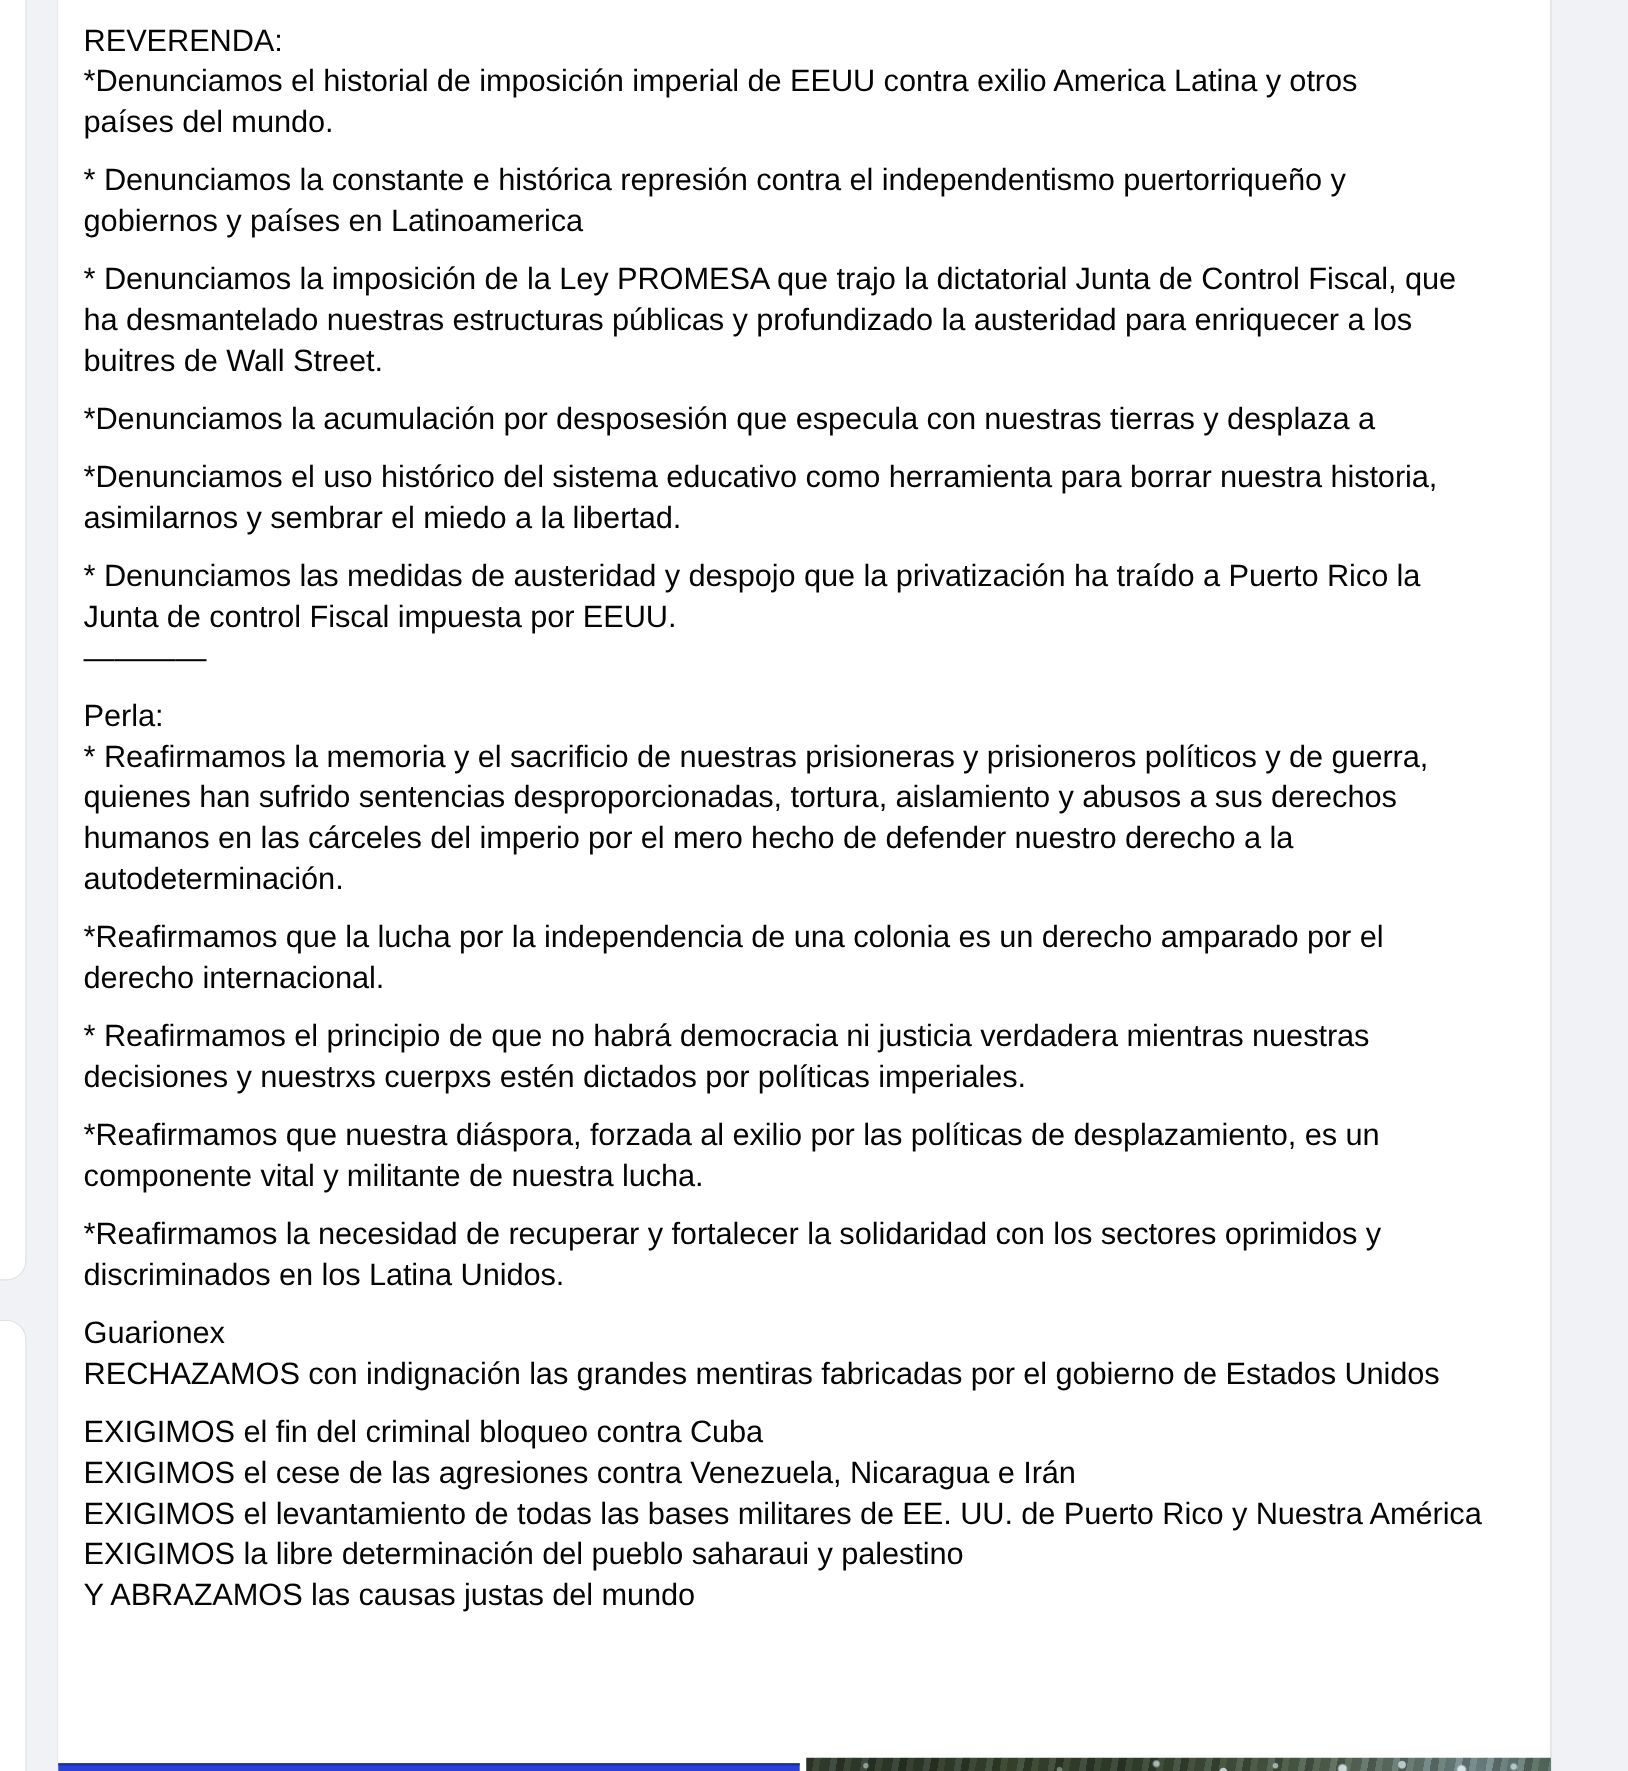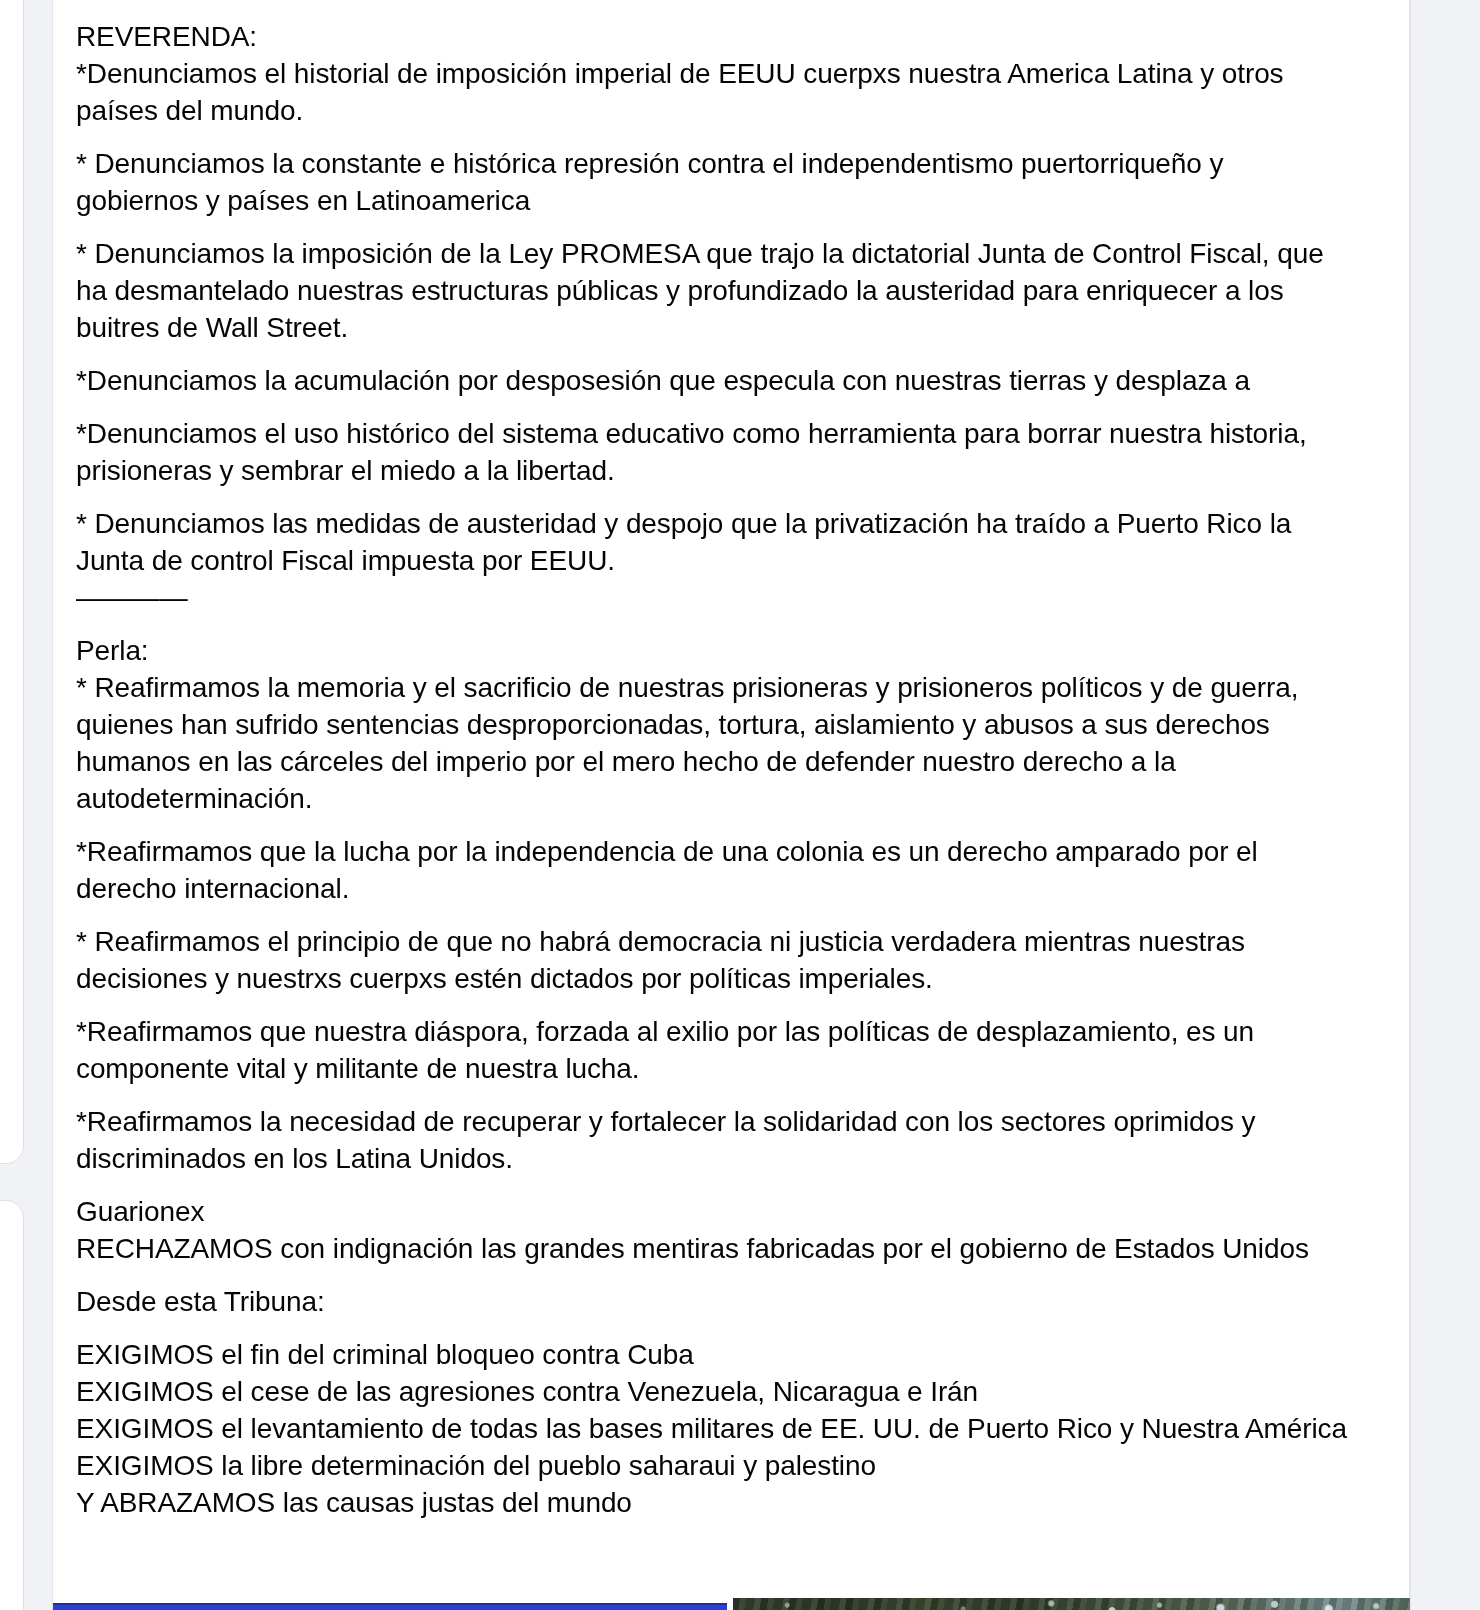--- a/index.html
+++ b/index.html
@@ -110,38 +110,38 @@
 
 <div class="page">
 
   <div class="left-card top"></div>
   <div class="left-card bottom"></div>
 
   <div class="post-card">
     <div class="post-text">
         <div class="paragraph">
           <div class="line">REVERENDA:</div>
-          <div class="line">*Denunciamos el historial de imposición imperial de EEUU cuerpxs nuestra America Latina y otros</div>
+          <div class="line">*Denunciamos el historial de imposición imperial de EEUU contra exilio America Latina y otros</div>
           <div class="line">países del mundo.</div>
         </div>
         <div class="paragraph">
           <div class="line">* Denunciamos la constante e histórica represión contra el independentismo puertorriqueño y</div>
           <div class="line">gobiernos y países en Latinoamerica</div>
         </div>
         <div class="paragraph">
           <div class="line">* Denunciamos la imposición de la Ley PROMESA que trajo la dictatorial Junta de Control Fiscal, que</div>
           <div class="line">ha desmantelado nuestras estructuras públicas y profundizado la austeridad para enriquecer a los</div>
           <div class="line">buitres de Wall Street.</div>
         </div>
         <div class="paragraph">
           <div class="line">*Denunciamos la acumulación por desposesión que especula con nuestras tierras y desplaza a</div>
         </div>
         <div class="paragraph">
           <div class="line">*Denunciamos el uso histórico del sistema educativo como herramienta para borrar nuestra historia,</div>
-          <div class="line">prisioneras y sembrar el miedo a la libertad.</div>
+          <div class="line">asimilarnos y sembrar el miedo a la libertad.</div>
         </div>
         <div class="paragraph">
           <div class="line">* Denunciamos las medidas de austeridad y despojo que la privatización ha traído a Puerto Rico la</div>
           <div class="line">Junta de control Fiscal impuesta por EEUU.</div>
           <div class="line">————</div>
         </div>
         <div class="paragraph">
           <div class="line">Perla:</div>
           <div class="line">* Reafirmamos la memoria y el sacrificio de nuestras prisioneras y prisioneros políticos y de guerra,</div>
           <div class="line">quienes han sufrido sentencias desproporcionadas, tortura, aislamiento y abusos a sus derechos</div>
@@ -162,23 +162,20 @@
         </div>
         <div class="paragraph">
           <div class="line">*Reafirmamos la necesidad de recuperar y fortalecer la solidaridad con los sectores oprimidos y</div>
           <div class="line">discriminados en los Latina Unidos.</div>
         </div>
         <div class="paragraph">
           <div class="line">Guarionex</div>
           <div class="line">RECHAZAMOS con indignación las grandes mentiras fabricadas por el gobierno de Estados Unidos</div>
         </div>
         <div class="paragraph">
-          <div class="line">Desde esta Tribuna:</div>
-        </div>
-        <div class="paragraph">
           <div class="line">EXIGIMOS el fin del criminal bloqueo contra Cuba</div>
           <div class="line">EXIGIMOS el cese de las agresiones contra Venezuela, Nicaragua e Irán</div>
           <div class="line">EXIGIMOS el levantamiento de todas las bases militares de EE. UU. de Puerto Rico y Nuestra América</div>
           <div class="line">EXIGIMOS la libre determinación del pueblo saharaui y palestino</div>
           <div class="line">Y ABRAZAMOS las causas justas del mundo</div>
         </div>
       </div>
   </div>
 
   <div class="media-video-bar"></div>

